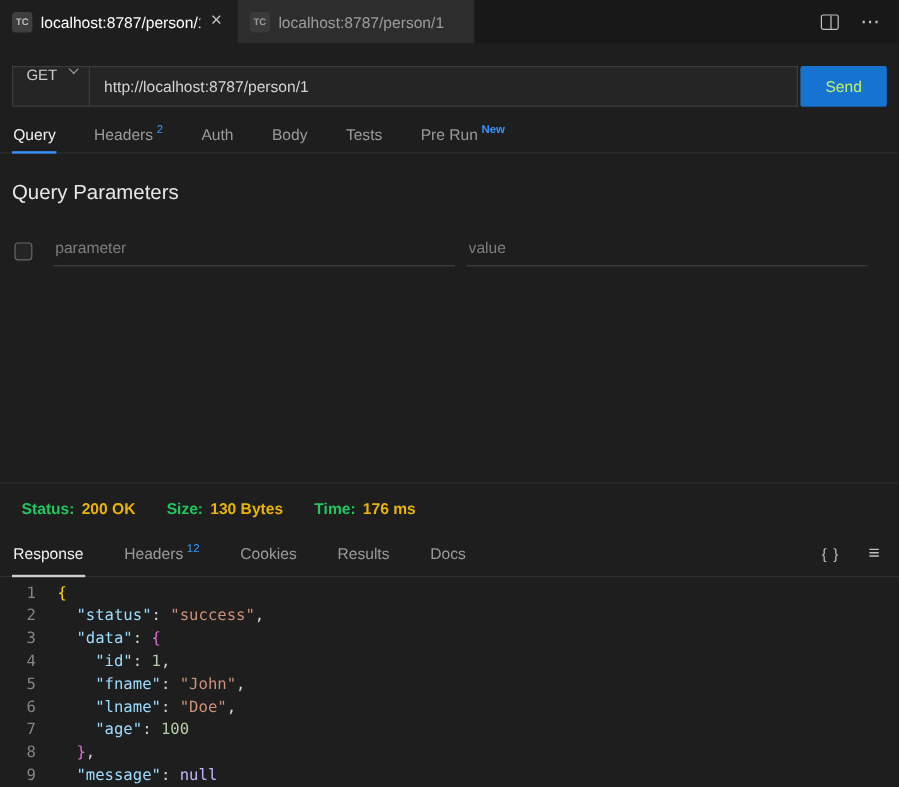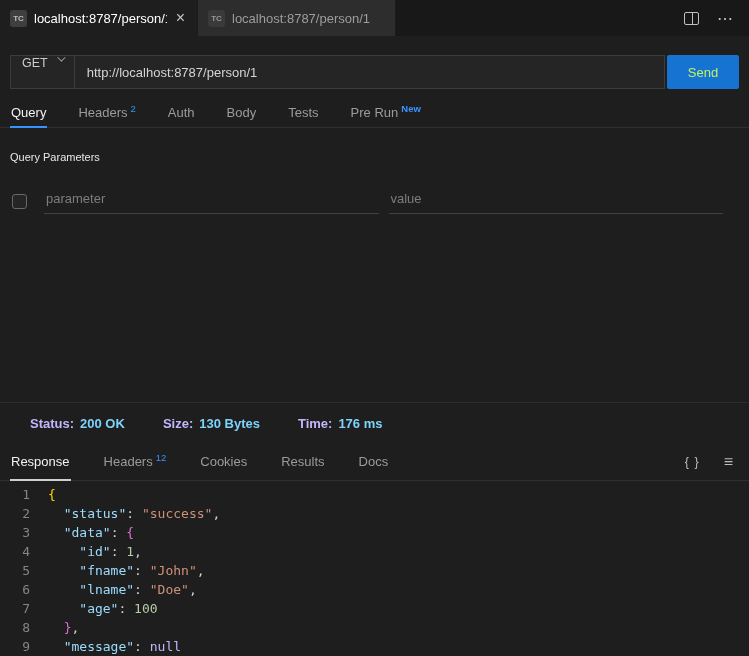--- a/index.html
+++ b/index.html
@@ -128,21 +128,21 @@
     font-size: 9.5px;
     color: #3794ff;
     margin-left: 3px;
     position: relative;
     top: -4px;
   }
   .rtab sup.new-badge { font-weight: 700; }
 
   .qp-title {
     margin: 23px 10px 0 10px;
-    font-size: 11px;
+    font-size: 17px;
     color: #e8e8e8;
   }
   .param-row {
     display: flex;
     align-items: center;
     margin: 25px 26px 0 12px;
     gap: 10px;
   }
   input[type="checkbox"] {
     appearance: none;
@@ -175,22 +175,22 @@
   }
   .status-row {
     display: flex;
     align-items: center;
     gap: 26px;
     height: 40px;
     padding-left: 18px;
     font-size: 13px;
   }
   .stat { display: flex; gap: 6px; }
-  .stat-label { color: #c4b5fd; font-weight: 700; margin-left: 12px; }
-  .stat-value { color: #7dd3fc; font-weight: 700; }
+  .stat-label { color: #22c55e; font-weight: 700; }
+  .stat-value { color: #eab308; font-weight: 700; }
 
   .rtabs.resp { gap: 32px; margin-top: 0; height: 38px; align-items: stretch; }
   .resp-actions {
     margin-left: auto;
     display: flex; align-items: center; gap: 24px;
     padding-right: 6px;
   }
   .icon-format { color: #bdbdbd; font-size: 12.5px; letter-spacing: 1px; cursor: pointer; }
   .icon-menu { color: #bdbdbd; font-size: 16px; cursor: pointer; }
 

